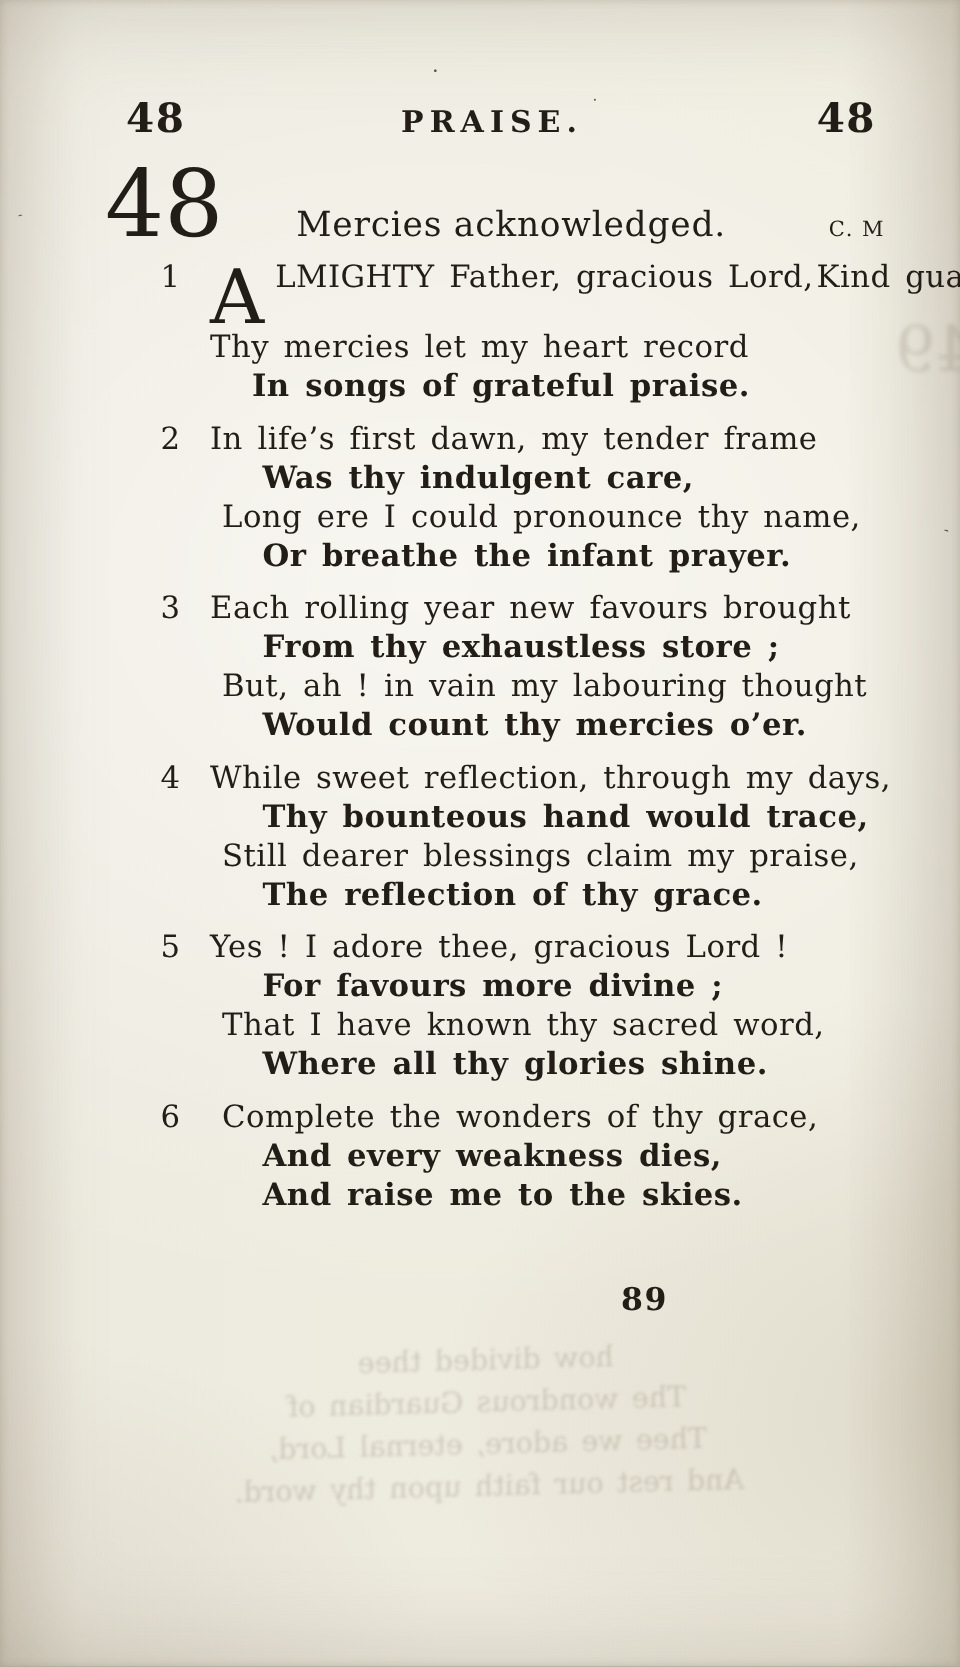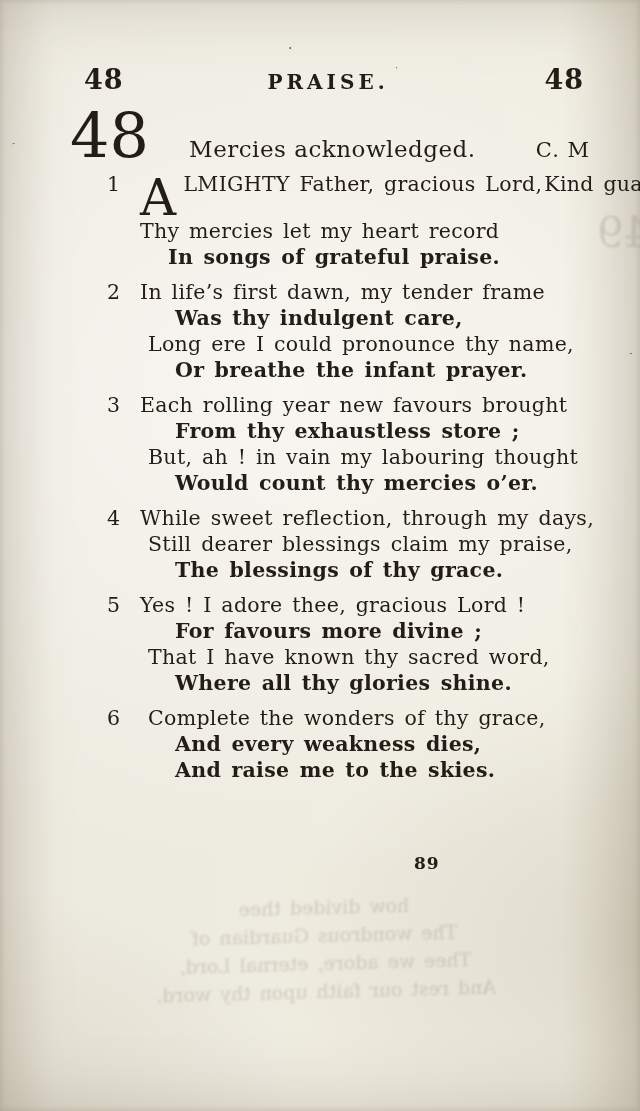--- a/index.html
+++ b/index.html
@@ -25,21 +25,21 @@
   }
   .corner-num{font-size:27px;font-weight:bold;letter-spacing:1px;}
   .running-title{font-size:20px;letter-spacing:4px;font-weight:bold;transform:translateX(-6px);}
   
   .hymn-head{
     display:flex;align-items:baseline;
     padding:10px 50px 0 70px;
   }
   .hymn-number{font-size:62px;line-height:62px;font-weight:normal;}
   .hymn-title{flex:1;text-align:center;font-size:23px;letter-spacing:.5px;transform:translateX(-10px);}
-  .hymn-meter{font-size:21px;letter-spacing:1px;}
+  .hymn-meter{font-size:14px;letter-spacing:1px;}
   
   .hymn-body{
     margin:4px 40px 0 140px;
     font-size:20.5px;line-height:26px;
     word-spacing:.14em;letter-spacing:.015em;
   }
   .verse{position:relative;margin-bottom:9px;}
   .vline{position:relative;white-space:nowrap;}
   .vnum{position:absolute;left:-33px;top:0;}
   .ind-a{padding-left:35px;font-weight:bold;}   
@@ -51,21 +51,21 @@
     padding:3px 7px 0 0;
     transform:translateY(2px);
   }
   .v1-col{display:flex;}
   .v1-col .vline:nth-child(2){padding-left:2px;}
   .verse1 .ind-b{padding-left:0;}
   .verse1 .ind-a{padding-left:28px;}
   
   .page-number{
     position:absolute;left:414px;top:853px;
-    font-size:17px;font-weight:bold;letter-spacing:1px;
+    font-size:21px;font-weight:bold;letter-spacing:1px;
   }
   
   .bleed{
     position:absolute;left:110px;top:893px;width:430px;
     transform:scaleX(-1) rotate(1.5deg);
     color:rgba(128,117,96,.55);
     opacity:.5;filter:blur(1.1px);
     font-size:19px;line-height:28px;text-align:center;
     word-spacing:.15em;
     pointer-events:none;
@@ -124,22 +124,23 @@
 
     <section class="verse">
       <div class="vline"><span class="vnum">3</span><span>Each rolling year new favours brought</span></div>
       <div class="vline ind-a">From thy exhaustless store ;</div>
       <div class="vline ind-b">But, ah ! in vain my labouring thought</div>
       <div class="vline ind-a">Would count thy mercies o’er.</div>
     </section>
 
     <section class="verse">
       <div class="vline"><span class="vnum">4</span><span>While sweet reflection, through my days,</span></div>
+      <div class="vline ind-a">Thy bounteous hand would trace,</div>
       <div class="vline ind-b">Still dearer blessings claim my praise,</div>
-      <div class="vline ind-a">The blessings of thy grace.</div>
+      <div class="vline ind-a">The reflection of thy grace.</div>
     </section>
 
     <section class="verse">
       <div class="vline"><span class="vnum">5</span><span>Yes ! I adore thee, gracious Lord !</span></div>
       <div class="vline ind-a">For favours more divine ;</div>
       <div class="vline ind-b">That I have known thy sacred word,</div>
       <div class="vline ind-a">Where all thy glories shine.</div>
     </section>
 
     <section class="verse">

